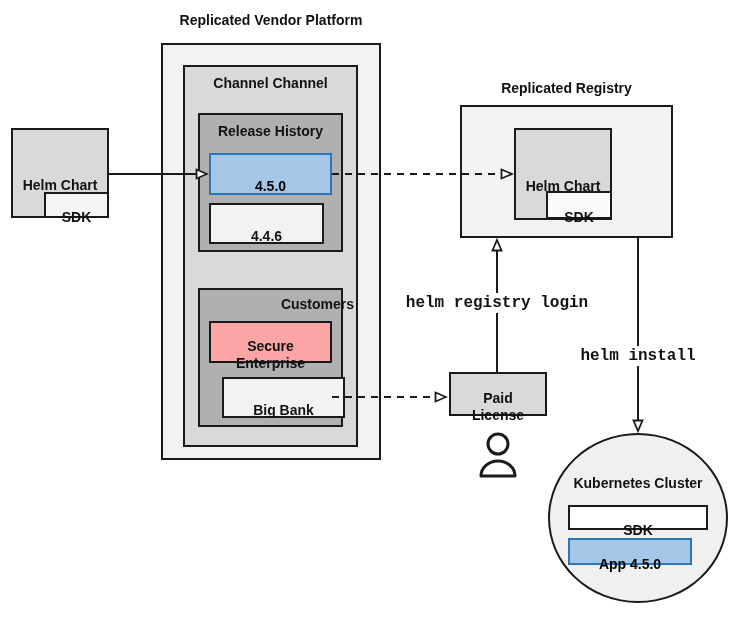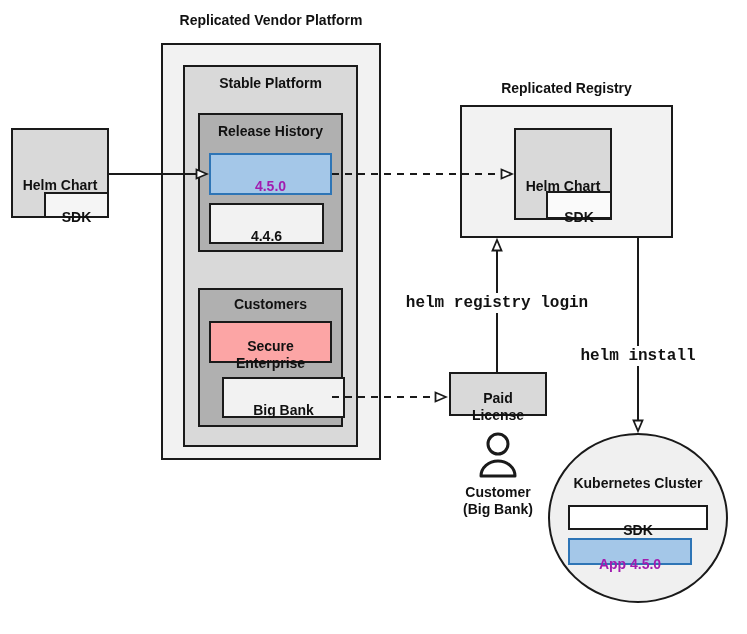--- a/index.html
+++ b/index.html
@@ -10,21 +10,21 @@
   .box{
     position:absolute;border:2px solid #1a1a1a;box-sizing:border-box;
     display:flex;align-items:center;justify-content:center;text-align:center;
   }
   .lbl{font-weight:700;font-size:14px;line-height:1.22;color:#111111;margin-top:26px;}
   .preline{white-space:pre-line;}
   .floatlbl{
     position:absolute;font-weight:700;font-size:14px;text-align:center;color:#111111;line-height:1.2;
   }
   .blue-box{background:#a4c7e8;border-color:#2e75b6;}
-  .blue-text{color:#a21caf;}
+  .blue-text{color:#000000;}
   .cmd{
     position:absolute;transform:translate(-50%,-50%);
     font-family:"Liberation Mono","DejaVu Sans Mono",monospace;
     font-weight:700;font-size:16px;color:#111111;background:#ffffff;
     padding:1px 5px;white-space:nowrap;z-index:6;
   }
   .connectors{position:absolute;left:0;top:0;z-index:5;pointer-events:none;}
   .ellipse{border-radius:50%;}
   .person{position:absolute;z-index:6;}
 </style>
@@ -39,34 +39,34 @@
   <div class="box" style="left:11px;top:128px;width:98px;height:90px;background:#d9d9d9;">
     <span class="lbl">Helm Chart</span>
   </div>
   <div class="box" style="left:44px;top:192px;width:65px;height:26px;background:#f5f5f5;z-index:2;">
     <span class="lbl">SDK</span>
   </div>
 
   <div class="box" style="left:161px;top:43px;width:220px;height:417px;background:#f2f2f2;"></div>
 
   <div class="box" style="left:183px;top:65px;width:175px;height:382px;background:#d9d9d9;"></div>
-  <div class="floatlbl" style="left:183px;top:75px;width:175px;">Stable Platform</div>
+  <div class="floatlbl" style="left:183px;top:75px;width:175px;">Channel Channel</div>
 
   <div class="box" style="left:198px;top:113px;width:145px;height:139px;background:#b0b0b0;"></div>
   <div class="floatlbl" style="left:198px;top:123px;width:145px;">Release History</div>
 
   <div class="box blue-box" style="left:209px;top:153px;width:123px;height:42px;">
     <span class="lbl blue-text">4.5.0</span>
   </div>
   <div class="box" style="left:209px;top:203px;width:115px;height:41px;background:#f2f2f2;">
     <span class="lbl">4.4.6</span>
   </div>
 
   <div class="box" style="left:198px;top:288px;width:145px;height:139px;background:#b0b0b0;"></div>
-  <div class="floatlbl" style="left:198px;top:296px;width:145px;">Customers</div>
+  <div class="floatlbl" style="left:198px;top:296px;width:159px;padding-left:40px;">Customers</div>
 
   <div class="box" style="left:209px;top:321px;width:123px;height:42px;background:#fca5a5;">
     <span class="lbl preline">Secure
 Enterprise</span>
   </div>
   <div class="box" style="left:222px;top:377px;width:123px;height:41px;background:#f2f2f2;">
     <span class="lbl">Big Bank</span>
   </div>
 
   <div class="box" style="left:460px;top:105px;width:213px;height:133px;background:#f2f2f2;"></div>
@@ -79,22 +79,20 @@
 
   <div class="box" style="left:449px;top:372px;width:98px;height:44px;background:#d9d9d9;">
     <span class="lbl preline">Paid
 License</span>
   </div>
 
   <svg class="person" style="left:476px;top:429px;" width="44" height="50" viewBox="0 0 44 50" aria-hidden="true">
     <circle cx="22" cy="15" r="10" fill="none" stroke="#1a1a1a" stroke-width="3"></circle>
     <path d="M5 47 a17 15 0 0 1 34 0 z" fill="none" stroke="#1a1a1a" stroke-width="3" stroke-linejoin="round"></path>
   </svg>
-  <div class="floatlbl preline" style="left:446px;top:484px;width:104px;">Customer
-(Big Bank)</div>
 
   <div class="box ellipse" style="left:548px;top:433px;width:180px;height:170px;background:#f0f0f0;"></div>
   <div class="floatlbl" style="left:548px;top:475px;width:180px;">Kubernetes Cluster</div>
   <div class="box" style="left:568px;top:505px;width:140px;height:25px;background:#ffffff;">
     <span class="lbl">SDK</span>
   </div>
   <div class="box blue-box" style="left:568px;top:538px;width:124px;height:27px;">
     <span class="lbl blue-text">App 4.5.0</span>
   </div>
 

